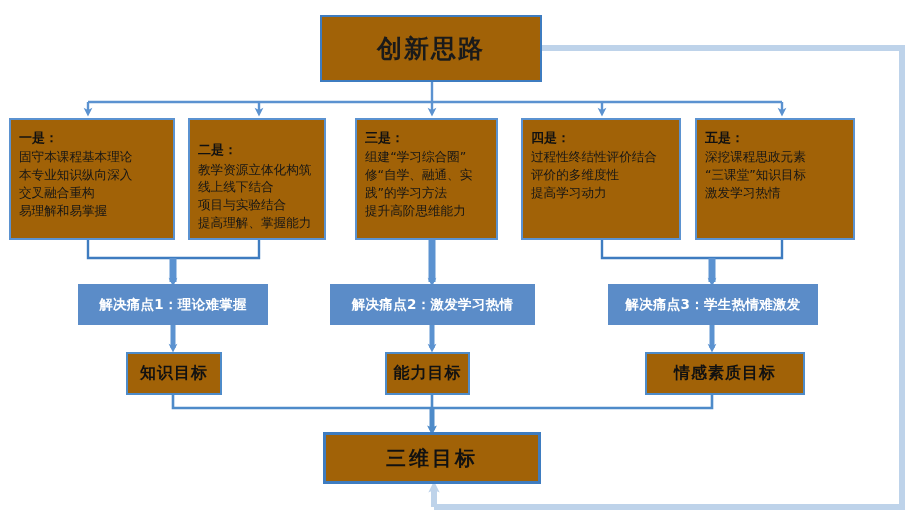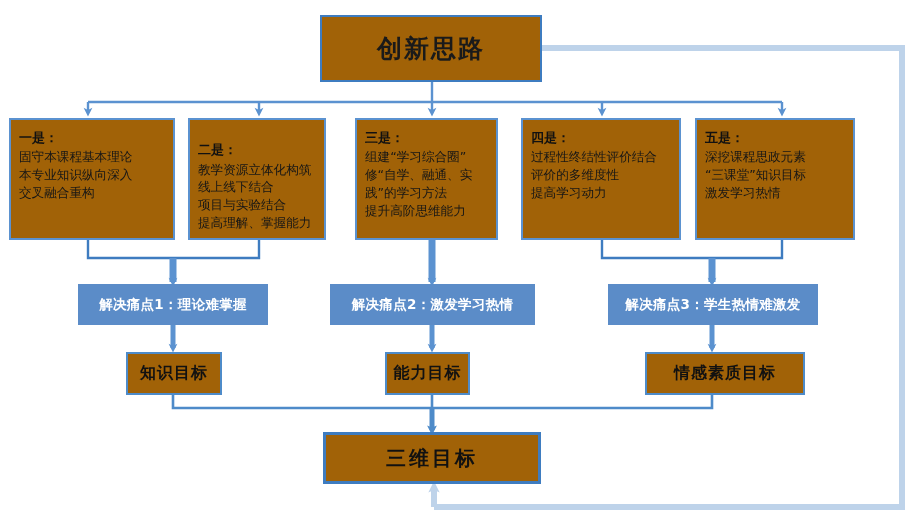--- a/index.html
+++ b/index.html
@@ -174,20 +174,21 @@
 
   <div class="node title-box" style="left:320px; top:15px; width:222px; height:67px;">
     <span class="label">创新思路</span>
   </div>
 
   <div class="node reason-box" style="left:9px; top:118px; width:166px; height:122px;">
     <span class="heading">一是：</span>
     <span class="line">固守本课程基本理论</span>
     <span class="line">本专业知识纵向深入</span>
     <span class="line">交叉融合重构</span>
+    <span class="line">易理解和易掌握</span>
   </div>
 
   <div class="node reason-box" style="left:188px; top:118px; width:138px; height:122px;justify-content:flex-end;">
     <span class="heading">二是：</span>
     <span class="line">教学资源立体化构筑</span>
     <span class="line">线上线下结合</span>
     <span class="line">项目与实验结合</span>
     <span class="line">提高理解、掌握能力</span>
   </div>
 

